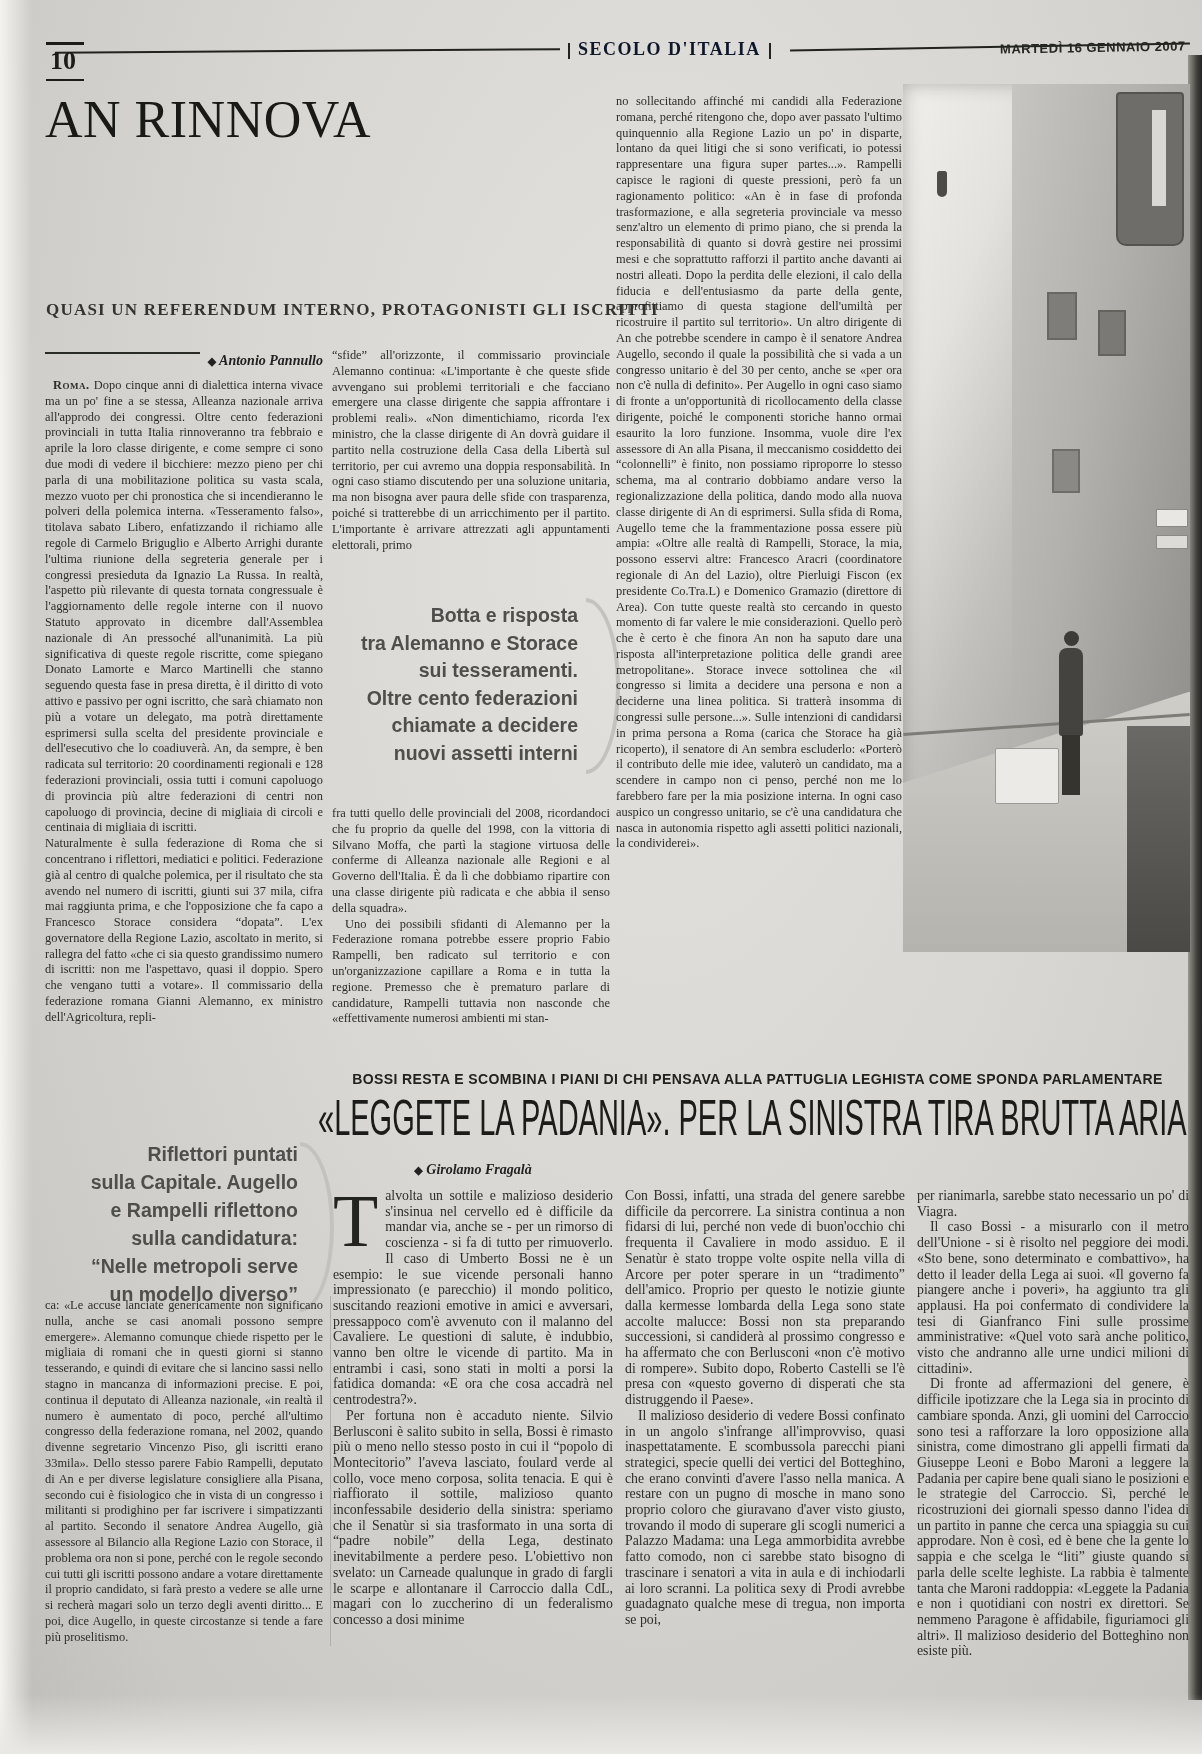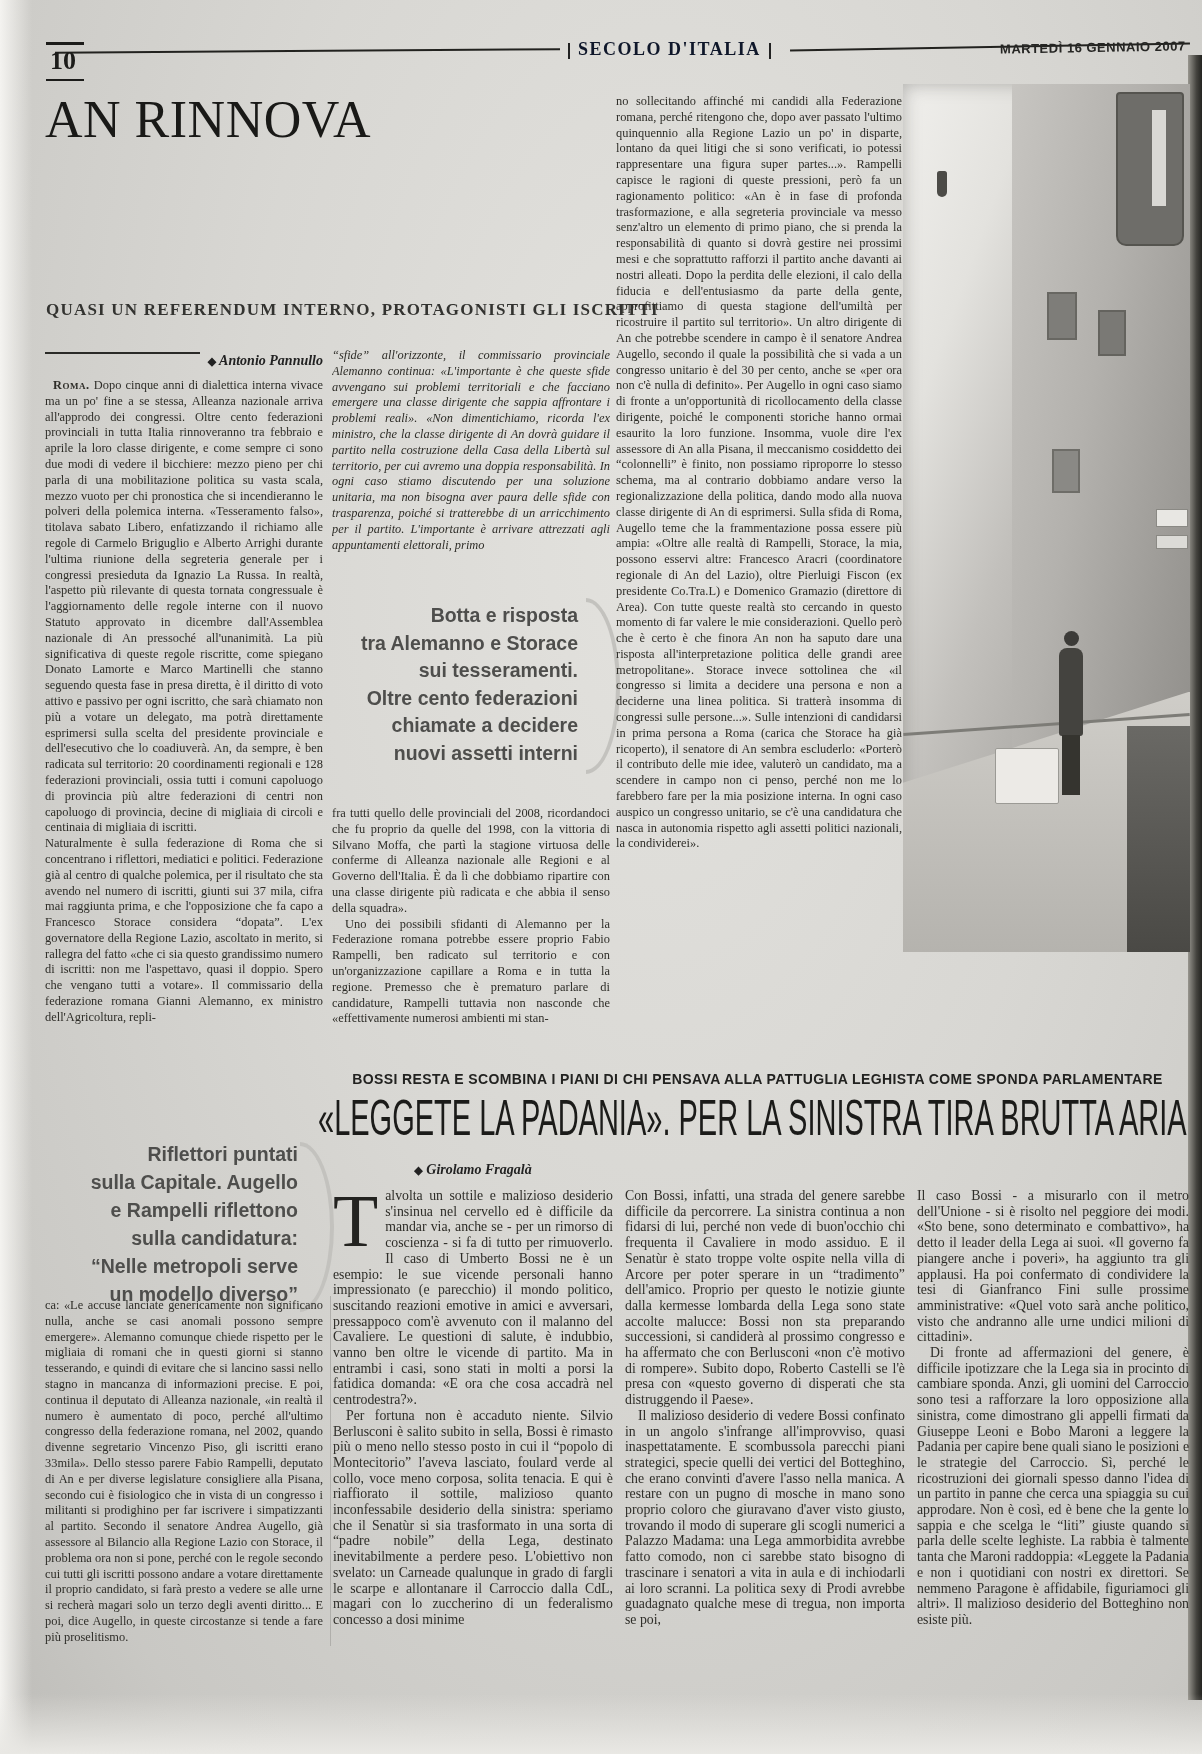--- a/index.html
+++ b/index.html
@@ -73,21 +73,21 @@
 <div class="abs byline-row" style="left:45px;top:352px;width:278px;">
   <div class="byline-rule"></div>
   <div class="byline-name"><span class="diamond">◆</span> <span>Antonio Pannullo</span></div>
 </div>
 
 <div class="abs body-text" style="left:45px;top:378px;width:278px;height:676px;">
   <p><span class="dateline-word">Roma.</span><span> Dopo cinque anni di dialettica interna vivace ma un po' fine a se stessa, Alleanza nazionale arriva all'approdo dei congressi. Oltre cento federazioni provinciali in tutta Italia rinnoveranno tra febbraio e aprile la loro classe dirigente, e come sempre ci sono due modi di vedere il bicchiere: mezzo pieno per chi parla di una mobilitazione politica su vasta scala, mezzo vuoto per chi pronostica che si incendieranno le polveri della polemica interna. «Tesseramento falso», titolava sabato Libero, enfatizzando il richiamo alle regole di Carmelo Briguglio e Alberto Arrighi durante l'ultima riunione della segreteria generale per i congressi presieduta da Ignazio La Russa. In realtà, l'aspetto più rilevante di questa tornata congressuale è l'aggiornamento delle regole interne con il nuovo Statuto approvato in dicembre dall'Assemblea nazionale di An pressoché all'unanimità. La più significativa di queste regole riscritte, come spiegano Donato Lamorte e Marco Martinelli che stanno seguendo questa fase in presa diretta, è il diritto di voto attivo e passivo per ogni iscritto, che sarà chiamato non più a votare un delegato, ma potrà direttamente esprimersi sulla scelta del presidente provinciale e dell'esecutivo che lo coadiuverà. An, da sempre, è ben radicata sul territorio: 20 coordinamenti regionali e 128 federazioni provinciali, ossia tutti i comuni capoluogo di provincia più altre federazioni di centri non capoluogo di provincia, decine di migliaia di circoli e centinaia di migliaia di iscritti.</span></p>
   <span><p>Naturalmente è sulla federazione di Roma che si concentrano i riflettori, mediatici e politici. Federazione già al centro di qualche polemica, per il risultato che sta avendo nel numero di iscritti, giunti sui 37 mila, cifra mai raggiunta prima, e che l'opposizione che fa capo a Francesco Storace considera “dopata”. L'ex governatore della Regione Lazio, ascoltato in merito, si rallegra del fatto «che ci sia questo grandissimo numero di iscritti: non me l'aspettavo, quasi il doppio. Spero che vengano tutti a votare». Il commissario della federazione romana Gianni Alemanno, ex ministro dell'Agricoltura, repli-</p></span>
 </div>
 
-<div class="abs body-text" style="left:332px;top:348px;width:278px;height:248px;font-style:italic;">
+<div class="abs body-text" style="left:332px;top:348px;width:278px;height:248px;">
     <p>“sfide” all'orizzonte, il commissario provinciale Alemanno continua: «L'importante è che queste sfide avvengano sui problemi territoriali e che facciano emergere una classe dirigente che sappia affrontare i problemi reali». «Non dimentichiamo, ricorda l'ex ministro, che la classe dirigente di An dovrà guidare il partito nella costruzione della Casa della Libertà sul territorio, per cui avremo una doppia responsabilità. In ogni caso stiamo discutendo per una soluzione unitaria, ma non bisogna aver paura delle sfide con trasparenza, poiché si tratterebbe di un arricchimento per il partito. L'importante è arrivare attrezzati agli appuntamenti elettorali, primo</p>
   </div>
 
 <div class="abs pullquote" style="left:330px;top:602px;width:248px;">
     <div>Botta e risposta</div>
     <div>tra Alemanno e Storace</div>
     <div>sui tesseramenti.</div>
     <div>Oltre cento federazioni</div>
     <div>chiamate a decidere</div>
     <div>nuovi assetti interni</div>
@@ -151,15 +151,16 @@
   <span class="dropcap">T</span>
   <span><p>alvolta un sottile e malizioso desiderio s'insinua nel cervello ed è difficile da mandar via, anche se - per un rimorso di coscienza - si fa di tutto per rimuoverlo. Il caso di Umberto Bossi ne è un esempio: le sue vicende personali hanno impressionato (e parecchio) il mondo politico, suscitando reazioni emotive in amici e avversari, pressappoco com'è avvenuto con il malanno del Cavaliere. Le questioni di salute, è indubbio, vanno ben oltre le vicende di partito. Ma in entrambi i casi, sono stati in molti a porsi la fatidica domanda: «E ora che cosa accadrà nel centrodestra?».</p><p>Per fortuna non è accaduto niente. Silvio Berlusconi è salito subito in sella, Bossi è rimasto più o meno nello stesso posto in cui il “popolo di Montecitorio” l'aveva lasciato, foulard verde al collo, voce meno corposa, solita tenacia. E qui è riaffiorato il sottile, malizioso quanto inconfessabile desiderio della sinistra: speriamo che il Senatùr si sia trasformato in una sorta di “padre nobile” della Lega, destinato inevitabilmente a perdere peso. L'obiettivo non svelato: un Carneade qualunque in grado di fargli le scarpe e allontanare il Carroccio dalla CdL, magari con lo zuccherino di un federalismo concesso a dosi minime</p></span>
 </div>
 
 <div class="abs body-text body2" style="left:625px;top:1188px;width:280px;height:562px;">
     <p>Con Bossi, infatti, una strada del genere sarebbe difficile da percorrere. La sinistra continua a non fidarsi di lui, perché non vede di buon'occhio chi frequenta il Cavaliere in modo assiduo. E il Senatùr è stato troppe volte ospite nella villa di Arcore per poter sperare in un “tradimento” dell'amico. Proprio per questo le notizie giunte dalla kermesse lombarda della Lega sono state accolte malucce: Bossi non sta preparando successioni, si candiderà al prossimo congresso e ha affermato che con Berlusconi «non c'è motivo di rompere». Subito dopo, Roberto Castelli se l'è presa con «questo governo di disperati che sta distruggendo il Paese».</p>
     <p>Il malizioso desiderio di vedere Bossi confinato in un angolo s'infrange all'improvviso, quasi inaspettatamente. E scombussola parecchi piani strategici, specie quelli dei vertici del Botteghino, che erano convinti d'avere l'asso nella manica. A restare con un pugno di mosche in mano sono proprio coloro che giuravano d'aver visto giusto, trovando il modo di superare gli scogli numerici a Palazzo Madama: una Lega ammorbidita avrebbe fatto comodo, non ci sarebbe stato bisogno di trascinare i senatori a vita in aula e di inchiodarli ai loro scranni. La politica sexy di Prodi avrebbe guadagnato qualche mese di tregua, non importa se poi,</p>
   </div>
 
 <div class="abs body-text body2" style="left:917px;top:1188px;width:272px;height:562px;">
+    <p>per rianimarla, sarebbe stato necessario un po' di Viagra.</p>
     <p>Il caso Bossi - a misurarlo con il metro dell'Unione - si è risolto nel peggiore dei modi. «Sto bene, sono determinato e combattivo», ha detto il leader della Lega ai suoi. «Il governo fa piangere anche i poveri», ha aggiunto tra gli applausi. Ha poi confermato di condividere la tesi di Gianfranco Fini sulle prossime amministrative: «Quel voto sarà anche politico, visto che andranno alle urne undici milioni di cittadini».</p>
     <p>Di fronte ad affermazioni del genere, è difficile ipotizzare che la Lega sia in procinto di cambiare sponda. Anzi, gli uomini del Carroccio sono tesi a rafforzare la loro opposizione alla sinistra, come dimostrano gli appelli firmati da Giuseppe Leoni e Bobo Maroni a leggere la Padania per capire bene quali siano le posizioni e le strategie del Carroccio. Sì, perché le ricostruzioni dei giornali spesso danno l'idea di un partito in panne che cerca una spiaggia su cui approdare. Non è così, ed è bene che la gente lo sappia e che scelga le “liti” giuste quando si parla delle scelte leghiste. La rabbia è talmente tanta che Maroni raddoppia: «Leggete la Padania e non i quotidiani con nostri ex direttori. Se nemmeno Paragone è affidabile, figuriamoci gli altri». Il malizioso desiderio del Botteghino non esiste più.</p>
   </div>
 
 </body></html>

